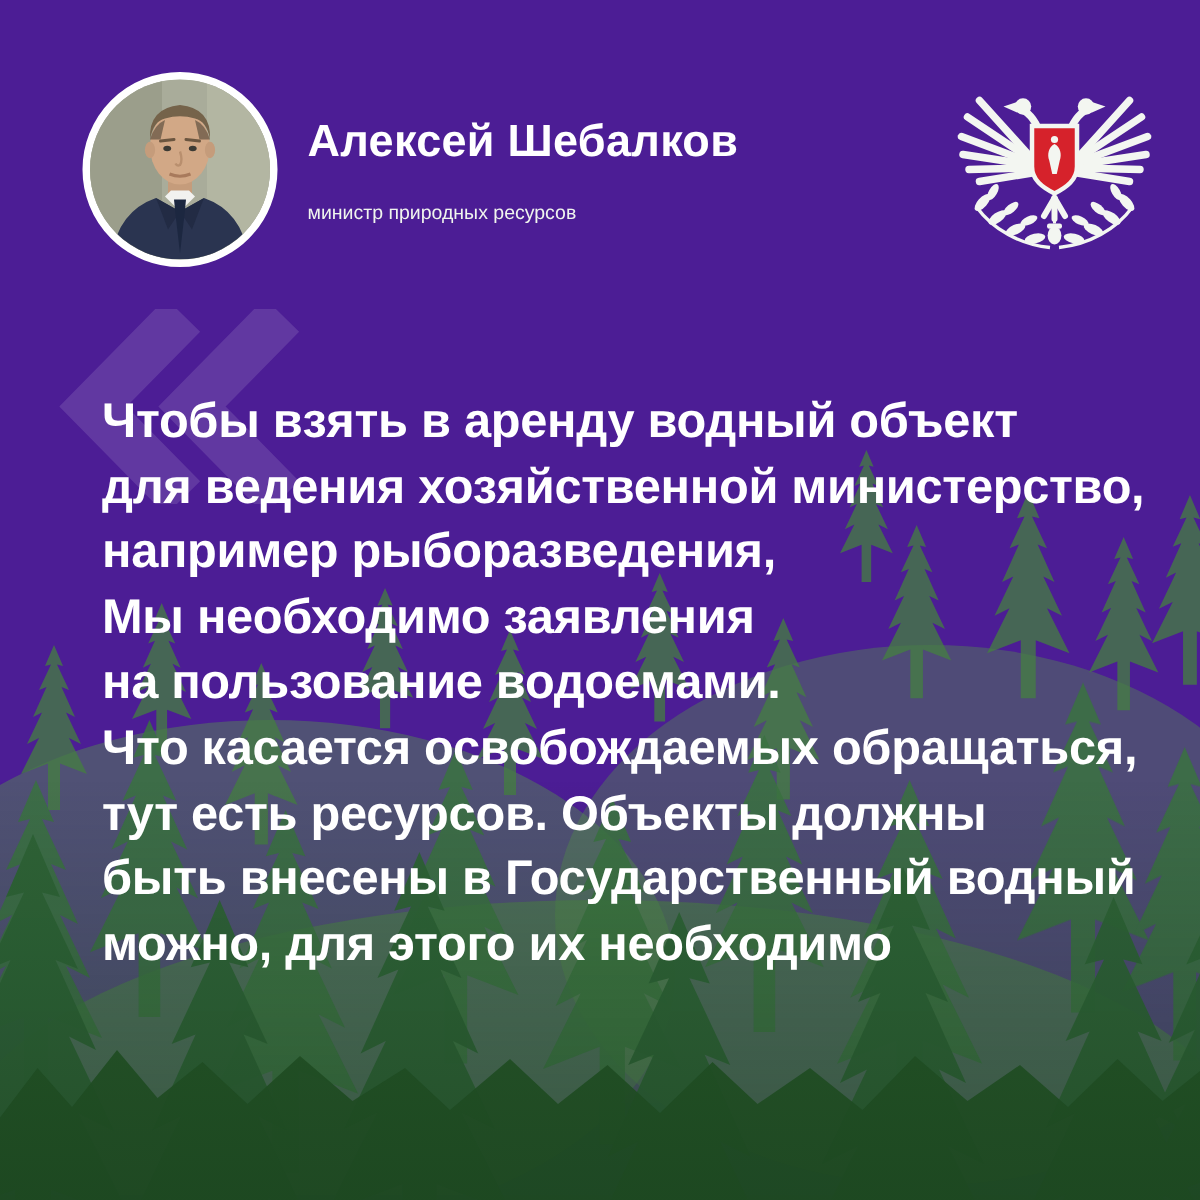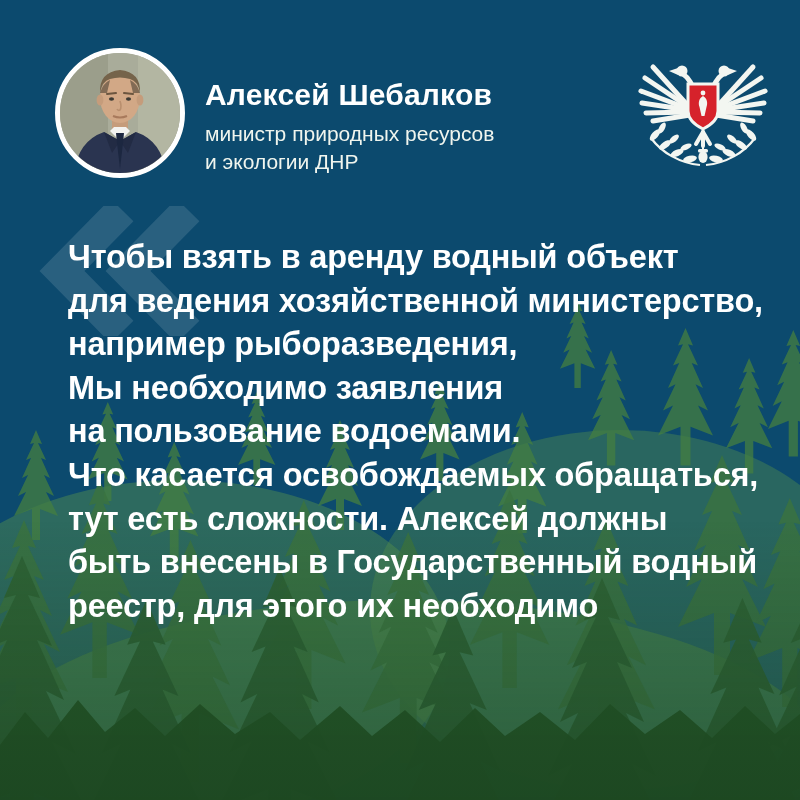--- a/index.html
+++ b/index.html
@@ -1,27 +1,27 @@
 <!DOCTYPE html>
 <html><head>
 <meta charset="utf-8">
 <style>
   html,body{margin:0;padding:0;}
   body{width:800px;height:800px;font-family:"Liberation Sans","DejaVu Sans",sans-serif;}
-  .card{position:relative;width:800px;height:800px;background:#0c4a6e;overflow:hidden;}
+  .card{position:relative;width:800px;height:800px;background:#4c1d95;overflow:hidden;}
   .forest{position:absolute;left:0;top:0;width:800px;height:800px;}
   .quote-mark{position:absolute;left:36px;top:206px;width:200px;height:130px;}
   .avatar{position:absolute;left:55px;top:48px;width:120px;height:120px;border-radius:50%;
           border:5px solid #ffffff;overflow:hidden;background:#a9ac9a;}
   .avatar svg{display:block;width:120px;height:120px;}
   .header-text{position:absolute;left:205px;top:78px;color:#ffffff;}
   .person-name{font-size:30px;font-weight:700;letter-spacing:.2px;line-height:1.1;}
-  .person-role{margin-top:9px;font-size:21px;font-weight:400;line-height:1.32;color:#f0f5ee;}
+  .person-role{margin-top:22px;font-size:13px;font-weight:400;line-height:1.32;color:#f0f5ee;}
   .emblem{position:absolute;left:638px;top:46px;width:130px;height:124px;}
-  .quote{position:absolute;left:68px;top:236px;width:712px;color:#ffffff;
+  .quote{position:absolute;left:68px;top:259px;width:712px;color:#ffffff;
          font-size:32.5px;font-weight:700;line-height:43.6px;letter-spacing:-0.2px;}
   .quote-line{white-space:nowrap;}
 </style>
 </head>
 <body>
 
 <div class="card">
 
   <svg class="forest" viewBox="0 0 800 800" aria-hidden="true">
     <defs>
@@ -105,21 +105,20 @@
       <path d="M76 79 L60 88 L68 100 Z" fill="#222b44"></path>
       <polygon points="50,78 60,88 70,78 66,74 54,74" fill="#f2f2ef"></polygon>
       <polygon points="56,80 64,80 63,90 60,116 57,90" fill="#1c2740"></polygon>
     </svg>
   </div>
 
   <div class="header-text">
     <div class="person-name">Алексей Шебалков</div>
     <div class="person-role">
       <div>министр природных ресурсов</div>
-      <div>и экологии ДНР</div>
     </div>
   </div>
 
   <svg class="emblem" viewBox="0 0 130 124" aria-hidden="true">
     <g stroke="#f3f6f1" stroke-linecap="round" fill="none">
 
       <g stroke-width="5">
         <path d="M52 62 L15 21"></path>
           <path d="M52 62 L7 32"></path>
           <path d="M51 63 L3 45"></path>
@@ -185,18 +184,18 @@
     </g>
   </svg>
 
   <div class="quote">
     <div class="quote-line">Чтобы взять в аренду водный объект</div>
     <div class="quote-line">для ведения хозяйственной министерство,</div>
     <div class="quote-line">например рыборазведения,</div>
     <div class="quote-line">Мы необходимо заявления</div>
     <div class="quote-line">на пользование водоемами.</div>
     <div class="quote-line">Что касается освобождаемых обращаться,</div>
-    <div class="quote-line">тут есть сложности. Алексей должны</div>
+    <div class="quote-line">тут есть ресурсов. Объекты должны</div>
     <div class="quote-line">быть внесены в Государственный водный</div>
-    <div class="quote-line">реестр, для этого их необходимо</div>
+    <div class="quote-line">можно, для этого их необходимо</div>
   </div>
 
 </div>
 
 </body></html>

